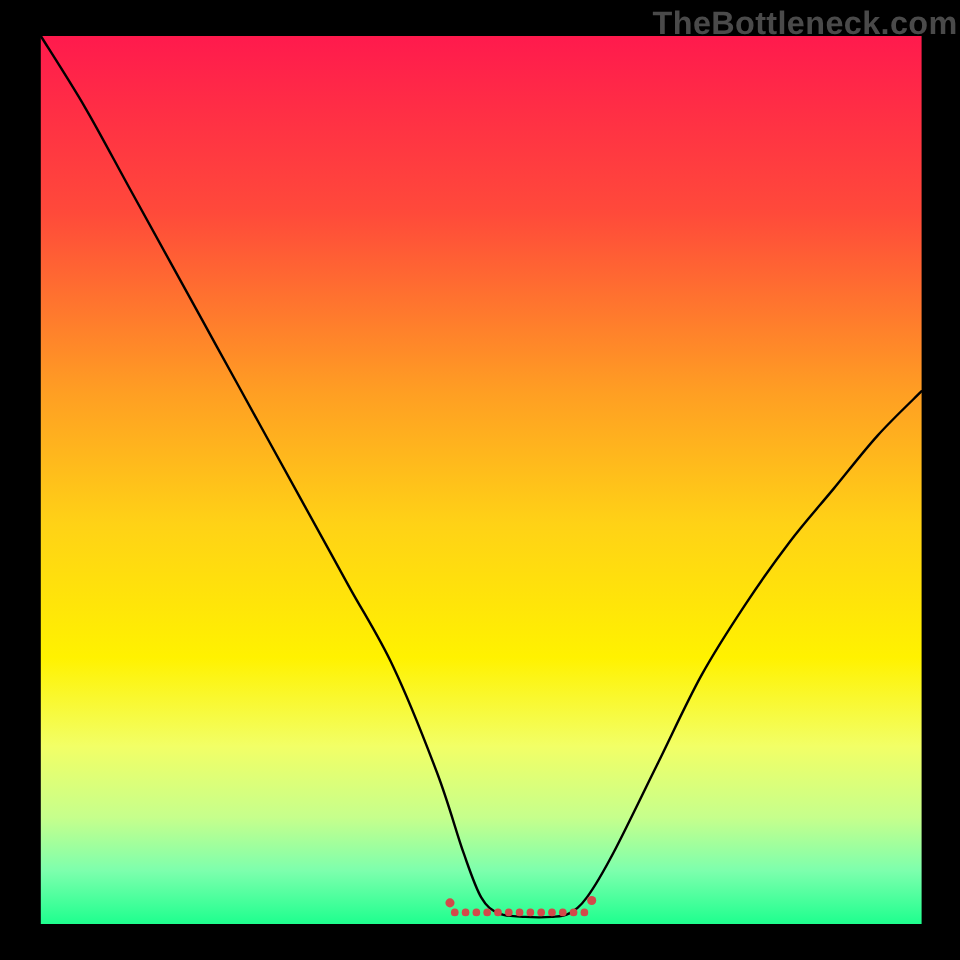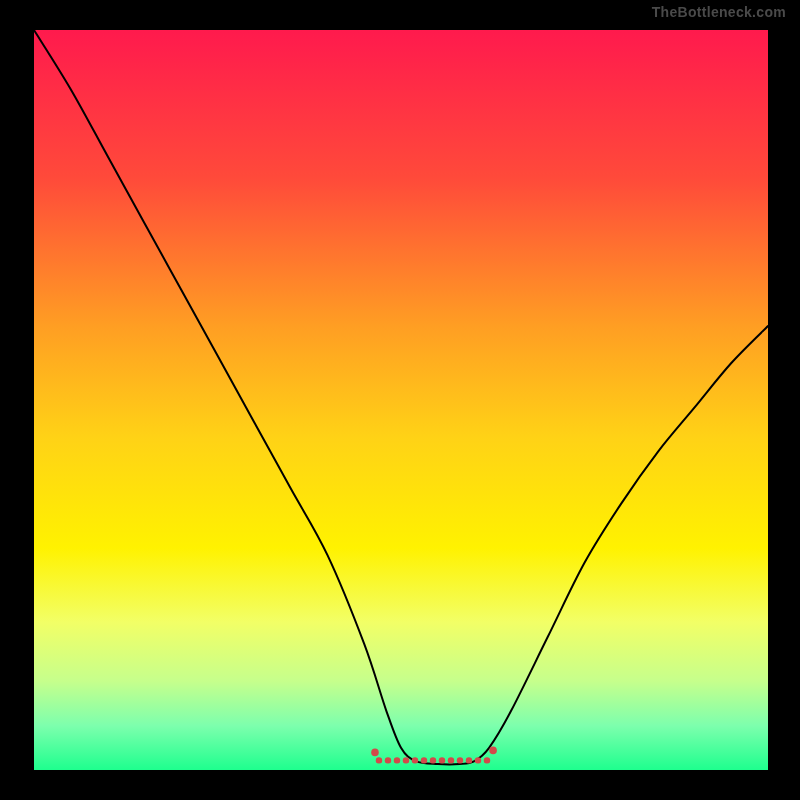--- a/index.html
+++ b/index.html
@@ -11,24 +11,24 @@
     overflow: hidden;
   }
   .container {
     position: relative;
     width: 800px;
     height: 800px;
   }
   .watermark {
     position: absolute;
     top: 4px;
-    right: 14px;
+    right: 2px;
     color: #4a4a4a;
     font-family: Arial, Helvetica, sans-serif;
-    font-size: 14px;
+    font-size: 27px;
     font-weight: 600;
     letter-spacing: 0.3px;
     z-index: 20;
   }
   svg {
     display: block;
   }
 </style>
 </head>
 <body>

